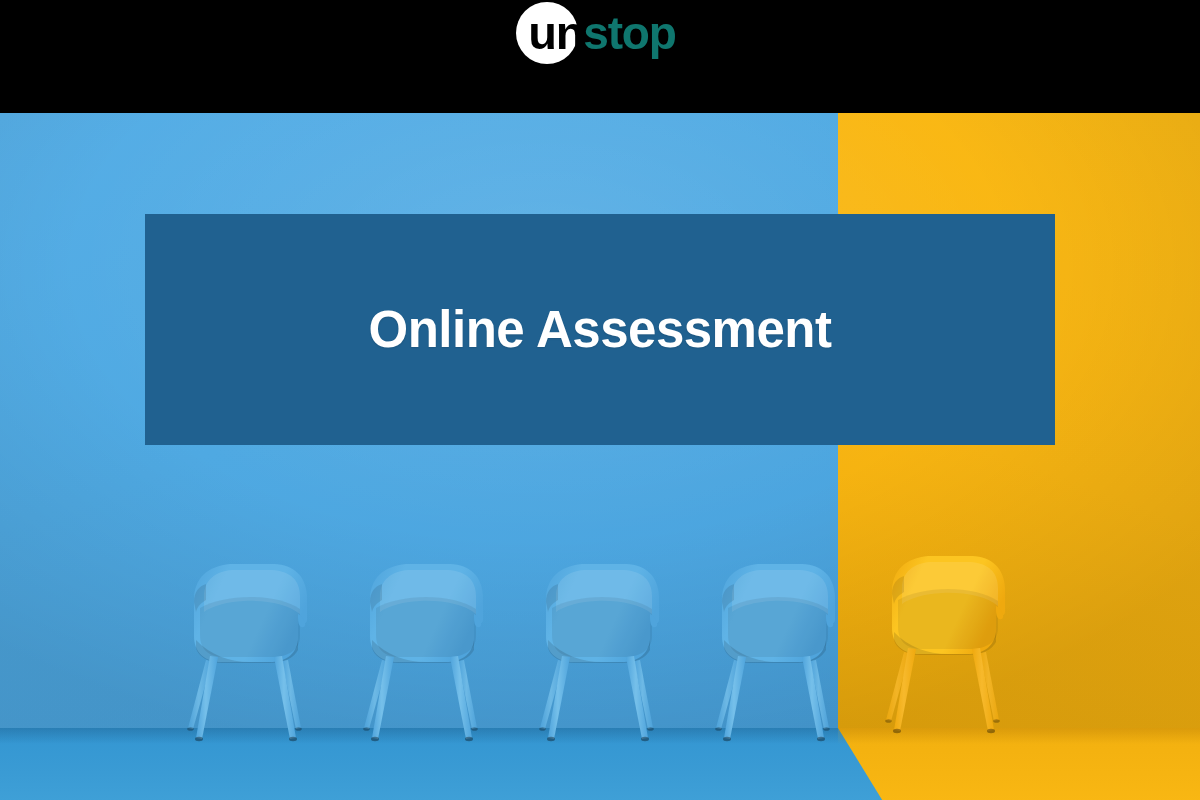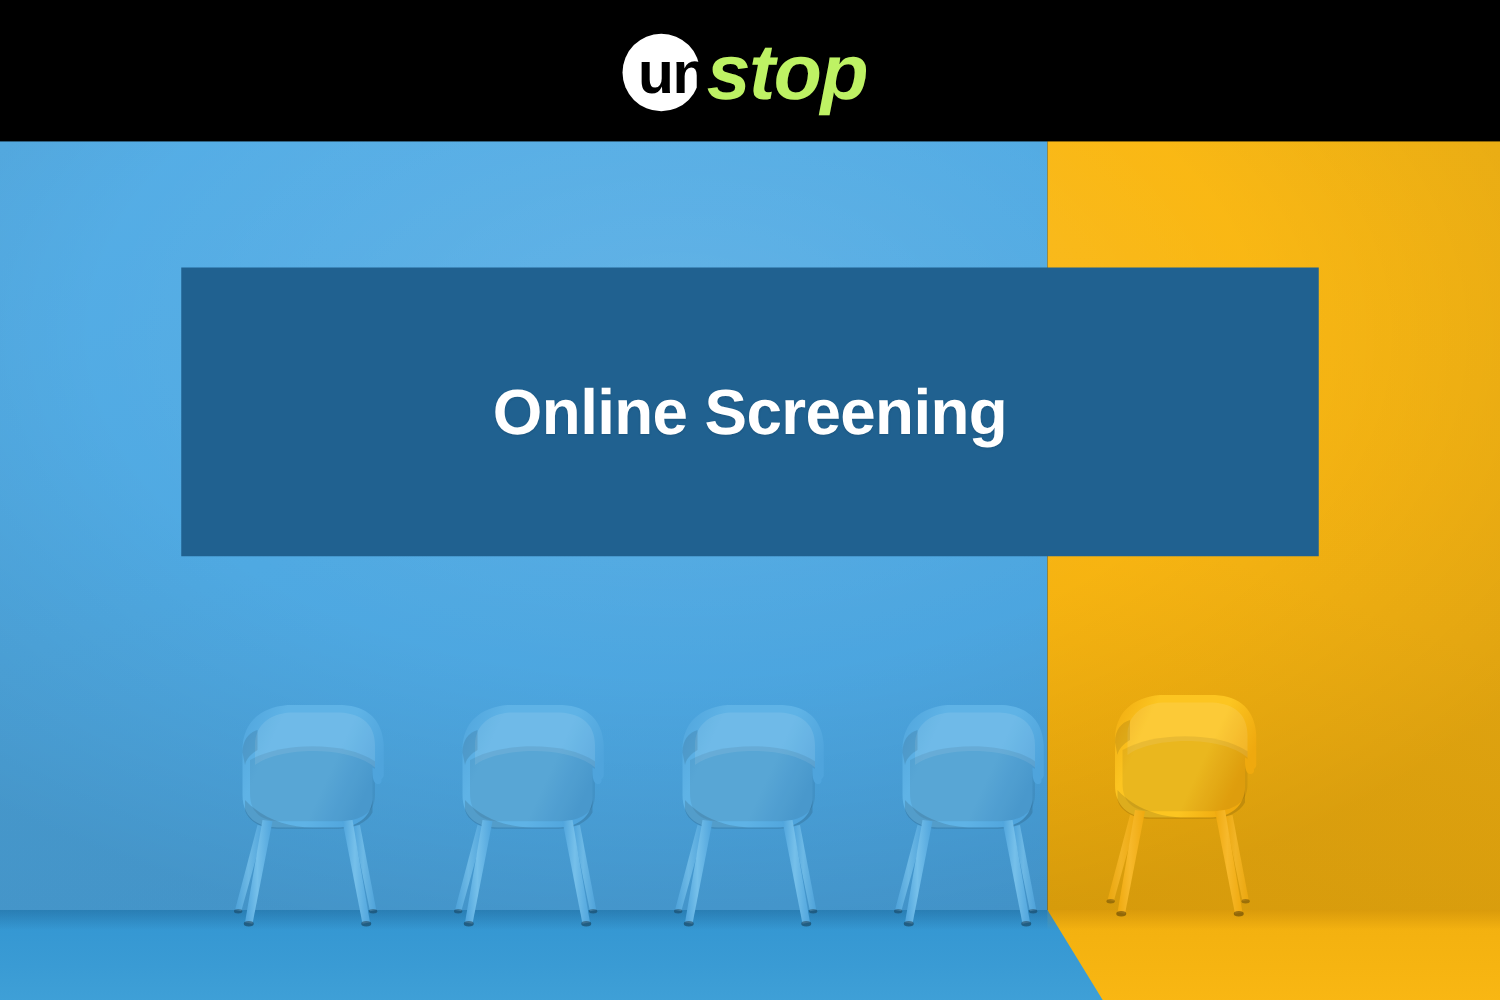--- a/index.html
+++ b/index.html
@@ -12,21 +12,21 @@
     position:relative;
     width:1200px; height:800px;
     overflow:hidden;
     background:#000;
   }
 
   
   .topbar{
     position:absolute; left:0; top:0; width:1200px; height:91px;
     background:#000000;
-    display:flex; align-items:flex-end; justify-content:center;
+    display:flex; align-items:flex-start; justify-content:center;
   }
   .logo{
     position:relative;
     display:flex; align-items:center;
     height:66px;
   }
   .logo-circle{
     position:absolute;
     left:-8px; top:2px;
     width:62px; height:62px;
@@ -40,26 +40,25 @@
     color:#000000;
     font-size:47px;
     font-weight:bold;
     letter-spacing:-1.2px;
     line-height:62px;
     padding-left:4px;
   }
   .logo-stop{
     position:relative;
     z-index:2;
-    color:#bef264;
-    font-size:63px;
+    color:#0f766e;
+    font-size:46px;
     font-weight:bold;
     letter-spacing:-1.2px;
     line-height:62px;
-    font-style:italic;
   }
 
   
   .scene{
     position:absolute; left:0; top:113px; width:1200px; height:687px;
     overflow:hidden;
   }
 
   
   .wall-blue{
@@ -486,17 +485,17 @@
 
     <ellipse cx="29" cy="183" rx="4" ry="2.2" fill="#000000" opacity="0.35"></ellipse>
     <ellipse cx="123" cy="183" rx="4" ry="2.2" fill="#000000" opacity="0.35"></ellipse>
     <ellipse cx="20.5" cy="173" rx="3.3" ry="1.8" fill="#000000" opacity="0.28"></ellipse>
     <ellipse cx="128.5" cy="173" rx="3.3" ry="1.8" fill="#000000" opacity="0.28"></ellipse>
   </svg>
         </div>
       </div>
 
     <div class="banner">
-      <div class="banner-line">Online Screening</div>
+      <div class="banner-line">Online Assessment</div>
     </div>
 
   </div>
 </div>
 
 </body></html>

